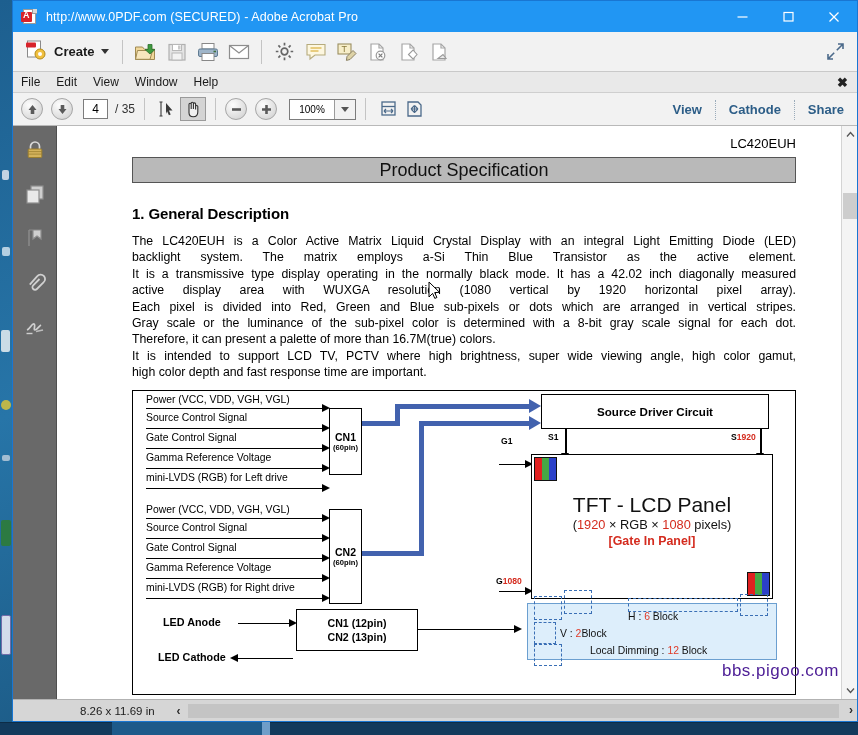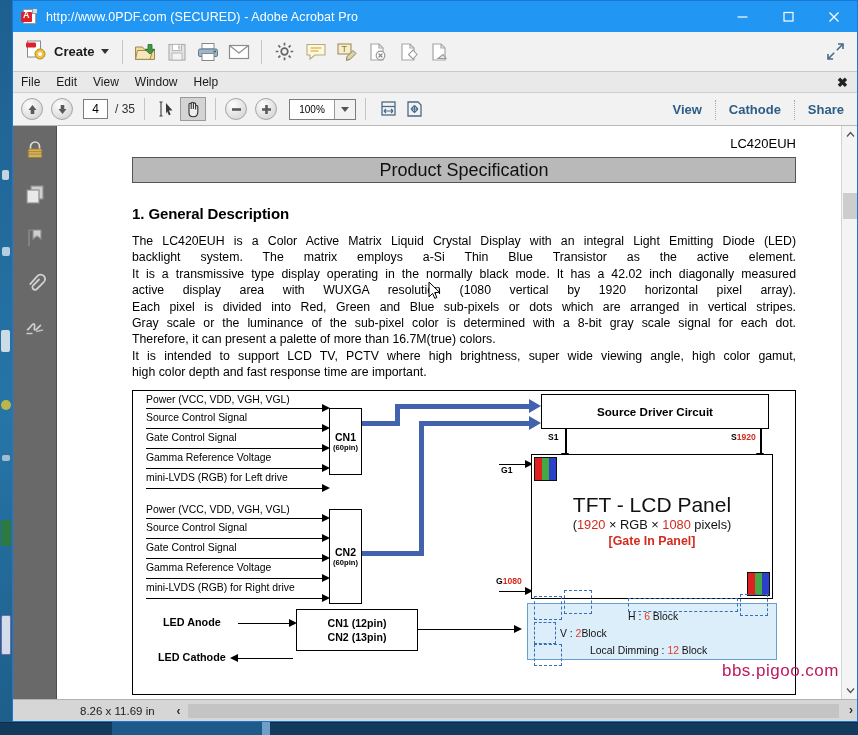--- a/index.html
+++ b/index.html
@@ -266,21 +266,21 @@
   #sb-prev { font-size: 12px; color: #2b2b2b; margin-left: 22px; font-weight:bold; }
   #sb-track {
     position:absolute; left: 175px; right: 18px; top: 4px; height: 14px;
     background:#c4c4c4;
   }
   #sb-next { position:absolute; right: 4px; top:3px; font-size:12px; color:#2b2b2b; font-weight:bold; }
 
   
   #watermark {
     position: absolute; right: 18px; bottom: 18px;
-    font-size: 17px; color: #be185d;
+    font-size: 17px; color: #4c1d95;
     font-family: "Liberation Sans", sans-serif; letter-spacing: .5px;
     pointer-events: none;
   }
 
   
   #taskbar {
     position: absolute; left: 0; bottom: 0; width: 858px; height: 13px;
     background: #123a5c; border-top: 1px solid #0d2c46;
   }
   #taskbar .tb-tile { position:absolute; bottom:0; height:13px; background:#1d5a8a; }
@@ -648,21 +648,21 @@
           </div>
 
           <div class="pin-tag" style="left:415px; top:41px;">S1</div>
           <div class="sline" style="left:432px; top:38px; height:26px;"></div>
           <div class="sdown-arrow" style="left:428px; top:62px;"></div>
 
           <div class="pin-tag" style="left:598px; top:41px;"><span>S</span><span class="red">1920</span></div>
           <div class="sline" style="left:627px; top:38px; height:26px;"></div>
           <div class="sdown-arrow" style="left:623px; top:62px;"></div>
 
-          <div class="pin-tag" style="left:368px; top:74px;">G1</div>
+          <div class="pin-tag" style="left:368px; top:45px;">G1</div>
           <div class="sig-line" style="left:366px; top:73px; width:30px;"></div>
           <div class="sig-arrow" style="left:392px; top:69px;"></div>
 
           <div class="pin-tag" style="left:363px; top:185px;"><span>G</span><span class="red">1080</span></div>
           <div class="sig-line" style="left:366px; top:200px; width:30px;"></div>
           <div class="sig-arrow" style="left:392px; top:196px;"></div>
 
           <div id="panel-box" style="left:398px; top:63px; width:242px; height:145px;">
             <div class="rgb-strip" style="left:2px; top:2px; height:24px;">
                 <i class="r"></i>

